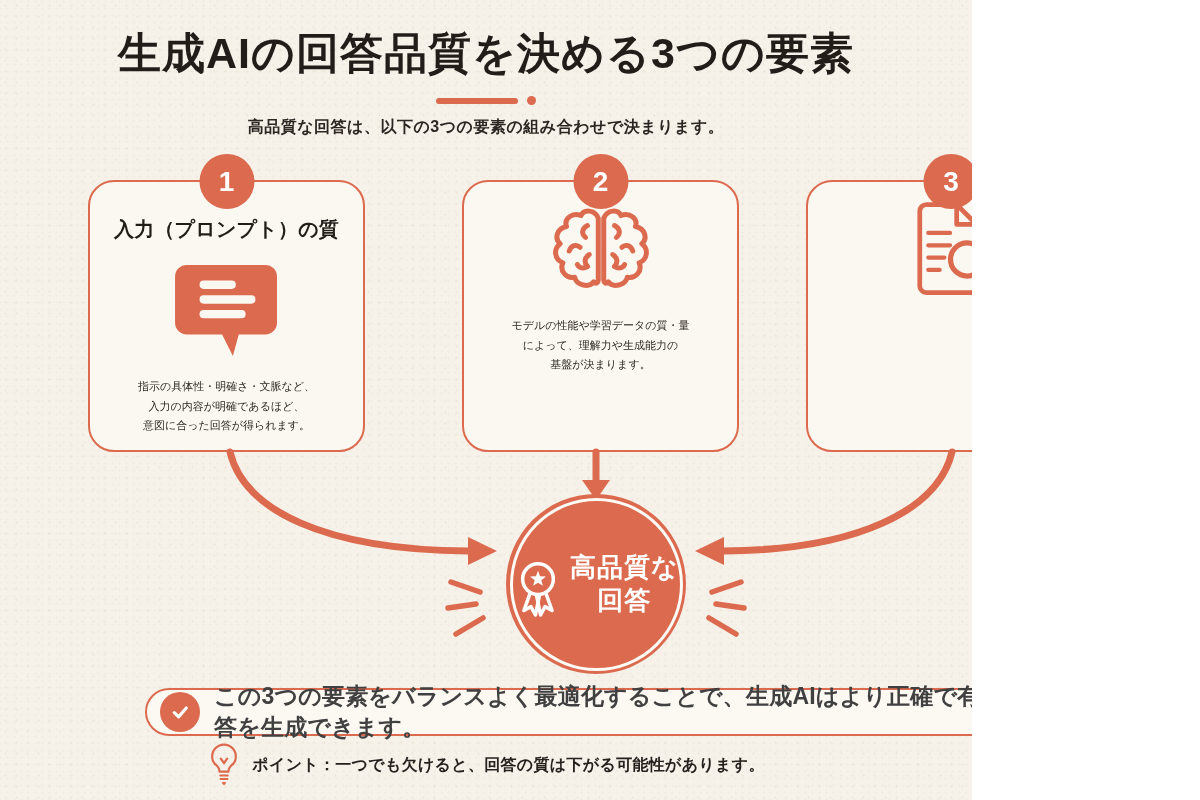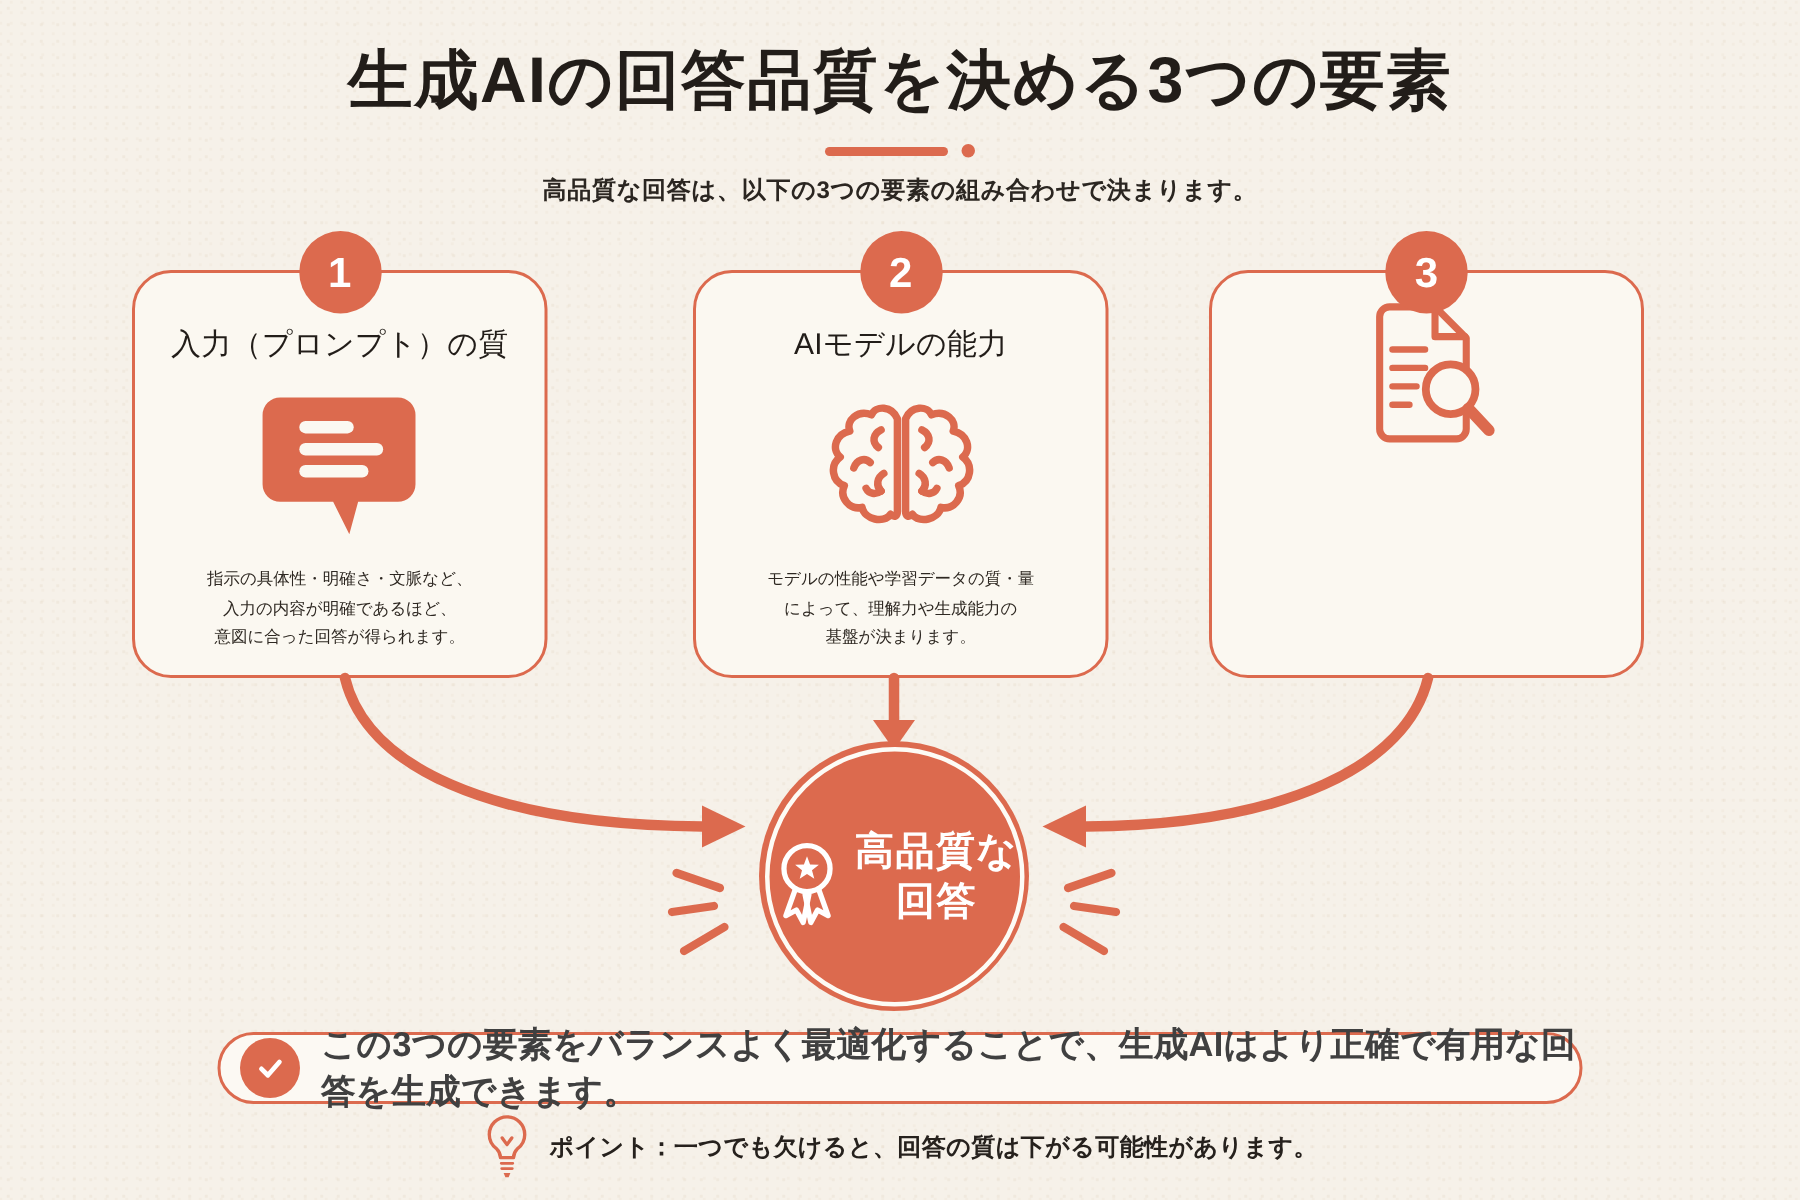--- a/index.html
+++ b/index.html
@@ -1,21 +1,21 @@
 <!DOCTYPE html>
 <html lang="ja"><head>
 <meta charset="utf-8">
 <style>
   html,body{margin:0;padding:0;}
   body{
     font-family:"Liberation Sans","DejaVu Sans",sans-serif;
     color:#26211d;
   }
   .canvas{
-    position:relative;width:1200px;height:800px;overflow:hidden;
+    position:relative;width:972px;height:800px;overflow:hidden;
     background-color:#f6f1e9;
     background-image:
       radial-gradient(rgba(201,178,146,0.13) 1px, transparent 1.3px),
       radial-gradient(rgba(216,196,164,0.10) 1px, transparent 1.3px);
     background-size:11px 11px,7px 7px;
     background-position:0 0,4px 5px;
   }
   
   .title{
     margin:0;padding-top:25px;text-align:center;
@@ -37,21 +37,21 @@
   .card2{left:462px;width:277px;}
   .card3{left:806px;width:290px;}
   .badge{
     position:absolute;top:-28px;left:50%;transform:translateX(-50%);
     width:55px;height:55px;border-radius:50%;background:#dc6a4e;
     color:#fff;font-size:28px;font-weight:800;
     display:flex;align-items:center;justify-content:center;
   }
   .card-title{
     margin:34px 0 0;text-align:center;
-    font-size:20px;font-weight:400;color:#221d19;letter-spacing:0.2px;
+    font-size:20px;font-weight:700;color:#221d19;letter-spacing:0.2px;
   }
   .card-icon{height:128px;display:flex;align-items:center;justify-content:center;margin-top:4px;}
   .card-desc{
     margin:2px 6px 0;text-align:center;white-space:pre-line;
     font-size:11px;line-height:1.78;font-weight:400;color:#2e2822;
   }
   
   .flow{position:absolute;left:0;top:430px;}
   
   .quality-circle{
@@ -108,21 +108,20 @@
         <rect x="28" y="50" width="47" height="8.5" rx="4.2" fill="#fbf8f1"></rect>
       </svg>
     </div>
     <p class="card-desc">指示の具体性・明確さ・文脈など、
 入力の内容が明確であるほど、
 意図に合った回答が得られます。</p>
   </section>
 
   <section class="card card2">
     <div class="badge">2</div>
-    <h2 class="card-title">AIモデルの能力</h2>
     <div class="card-icon">
       <svg width="118" height="105" viewBox="0 0 130 115" aria-hidden="true">
         <g fill="none" stroke="#dc6a4e" stroke-width="5.5" stroke-linecap="round" stroke-linejoin="round">
           <path d="M62 22 C58 12 46 12 43 19 C33 15 24 23 27 31 C17 33 13 44 20 50 C12 56 14 68 23 71 C19 80 27 89 36 87 C38 96 52 99 57 92 C60 95 62 93 62 90 Z"></path>
           <path d="M68 22 C72 12 84 12 87 19 C97 15 106 23 103 31 C113 33 117 44 110 50 C118 56 116 68 107 71 C111 80 103 89 94 87 C92 96 78 99 73 92 C70 95 68 93 68 90 Z"></path>
           <path d="M50 30 C44 33 43 39 48 43"></path>
           <path d="M30 58 C32 52 38 50 42 54"></path>
           <path d="M52 62 C47 65 46 71 50 75"></path>
           <path d="M50 75 C46 78 41 77 39 73"></path>
           <path d="M80 30 C86 33 87 39 82 43"></path>

